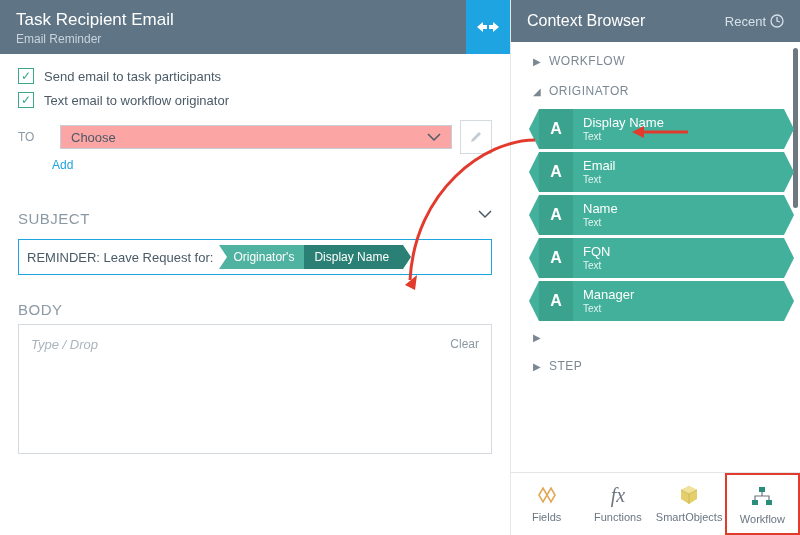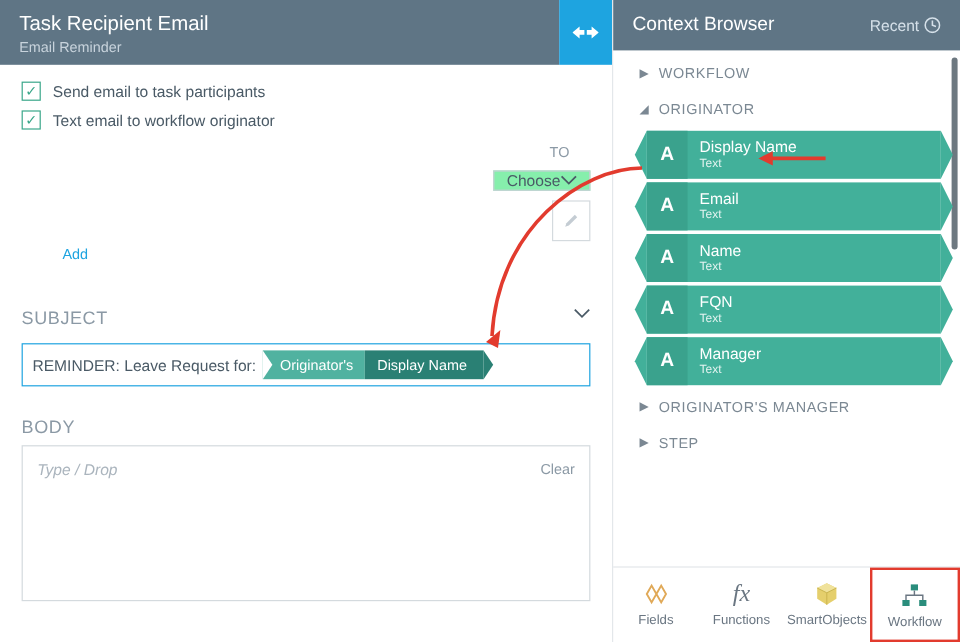--- a/index.html
+++ b/index.html
@@ -11,23 +11,23 @@
 .hdr-left .title { font-size: 17px; font-weight: 400; }
 .hdr-left .subtitle { font-size: 12px; color: #c8d3dc; margin-top: 2px; }
 .arrow-btn { width: 44px; background: #1ea4e0; display: flex; align-items: center; justify-content: center; color: #fff; }
 .hdr-right { background: #5f7585; color: #fff; padding: 12px 16px; display: flex; justify-content: space-between; align-items: center; }
 .hdr-right .title { font-size: 16px; }
 .recent { font-size: 13px; color: #d5e0e9; display: flex; align-items: center; gap: 4px; }
 .form { padding: 14px 18px 0 18px; }
 .chk-row { display: flex; align-items: center; gap: 10px; margin-bottom: 8px; }
 .chk { width: 16px; height: 16px; border: 1.5px solid #3aa78a; display: flex; align-items: center; justify-content: center; color: #3aa78a; font-size: 12px; line-height: 1; }
 .section-label { color: #8b99a5; font-size: 15px; letter-spacing: .5px; margin: 14px 0 6px; }
-.to-row { display: flex; align-items: flex-end; gap: 8px; flex-direction: column; }
+.to-row { display: flex; align-items: center; gap: 8px; }
 .to-label { width: 34px; color: #8b99a5; font-size: 12px; }
-.dropdown { flex: 1; border: 1px solid #c7cfd6; height: 34px; display: flex; align-items: center; justify-content: space-between; padding: 0 10px; background: #86efac; }
+.dropdown { flex: 1; border: 1px solid #c7cfd6; height: 24px; display: flex; align-items: center; justify-content: space-between; padding: 0 10px; background: #fca5a5; }
 .dropdown .chev { color: #4a5a66; }
 .edit-btn { width: 32px; height: 34px; border: 1px solid #d4dade; display: flex; align-items: center; justify-content: center; color: #b6c0c9; }
 .add-link { color: #1ea4e0; font-size: 12px; margin-left: 34px; margin-top: 4px; display: inline-block; }
 .subject-hdr { display: flex; justify-content: space-between; align-items: center; margin-top: 24px; }
 .subject-field { border: 1px solid #1ea4e0; height: 36px; display: flex; align-items: center; padding: 0 8px; gap: 0; margin-top: 6px; position: relative; }
 .subject-text { font-size: 13px; color: #4a5a66; margin-right: 6px; }
 .tag { height: 24px; display: flex; align-items: center; padding: 0 10px; color: #fff; font-size: 12px; position: relative; }
 .tag.light { background: #50b2a0; padding-left: 14px; }
 .tag.light::before { content: ""; position: absolute; left: 0; top: 0; border-top: 12px solid transparent; border-bottom: 12px solid transparent; border-left: 8px solid #fff; }
 .tag.dark { background: #2a8074; padding-right: 14px; }
@@ -177,21 +177,20 @@
       <div class="field-item">
           <div class="field-icon">A</div>
           <div class="field-text">
             <div class="name">Manager</div>
             <div class="type">Text</div>
           </div>
         </div>
 
       <div class="tree-node">
           <span class="caret">▶</span>
-          <span>ORIGINATOR'S MANAGER</span>
         </div>
       <div class="tree-node">
           <span class="caret">▶</span>
           <span>STEP</span>
         </div>
     </div>
 
     <div class="bottom-tabs">
       <div class="btab">
         <span class="ico">

